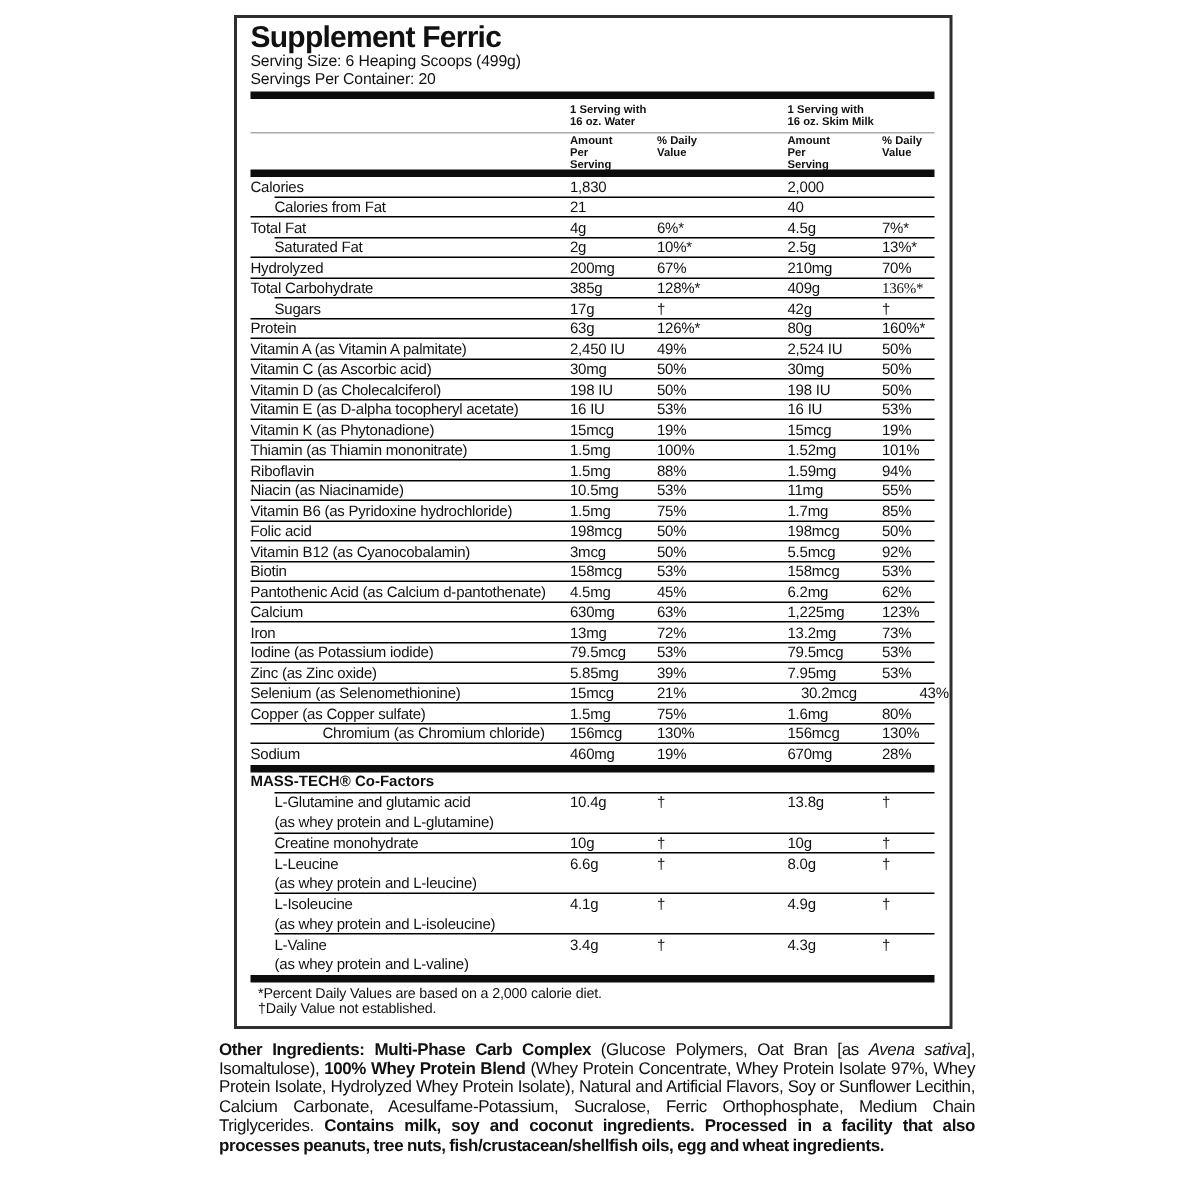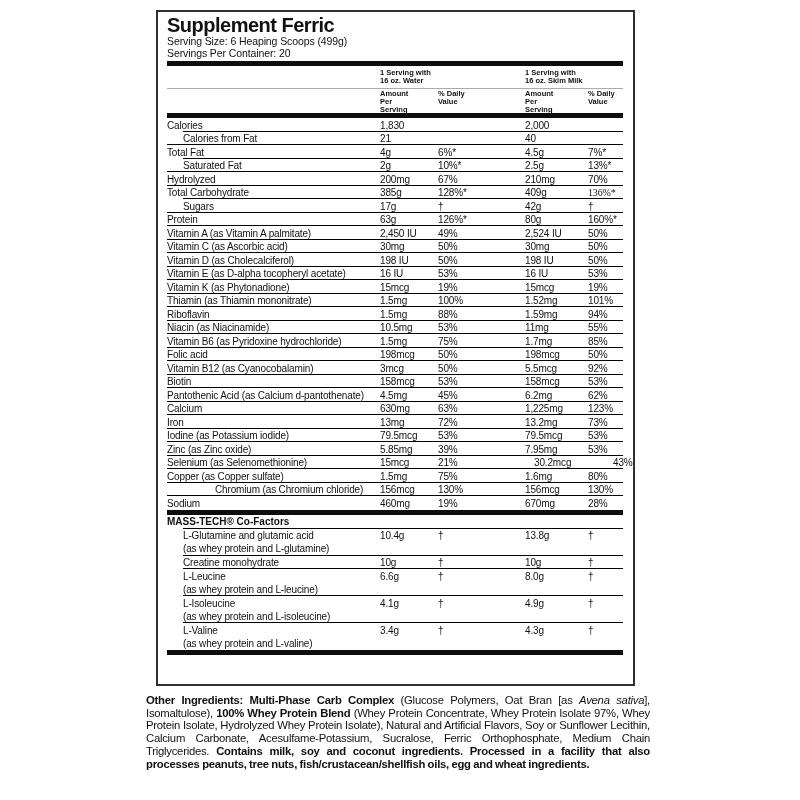--- a/index.html
+++ b/index.html
@@ -372,16 +372,20 @@
           <span class="cell" style="left: 213px;">3.4g</span>
           <span class="cell" style="left: 271px;">†</span>
           <span class="cell" style="left: 358px;">4.3g</span>
           <span class="cell" style="left: 421px;">†</span>
           <div class="sub2">(as whey protein and L-valine)</div>
         </div>
       </div>
 
     <div class="bar b4"></div>
 
+    <div class="footnotes">
+      <div>*Percent Daily Values are based on a 2,000 calorie diet.</div>
+      <div>†Daily Value not established.</div>
+    </div>
   </div>
 </div>
 
 <div class="ingredients" id="ingredients"><b>Other Ingredients: Multi-Phase Carb Complex</b><span> (Glucose Polymers, Oat Bran [as </span><i>Avena sativa</i><span>], Isomaltulose), </span><b>100% Whey Protein Blend</b><span> (Whey Protein Concentrate, Whey Protein Isolate 97%, Whey Protein Isolate, Hydrolyzed Whey Protein Isolate), Natural and Artificial Flavors, Soy or Sunflower Lecithin, Calcium Carbonate, Acesulfame-Potassium, Sucralose, Ferric Orthophosphate, Medium Chain Triglycerides. </span><b>Contains milk, soy and coconut ingredients. Processed in a facility that also processes peanuts, tree nuts, fish/crustacean/shellfish oils, egg and wheat ingredients.</b></div>
 
 </body></html>

